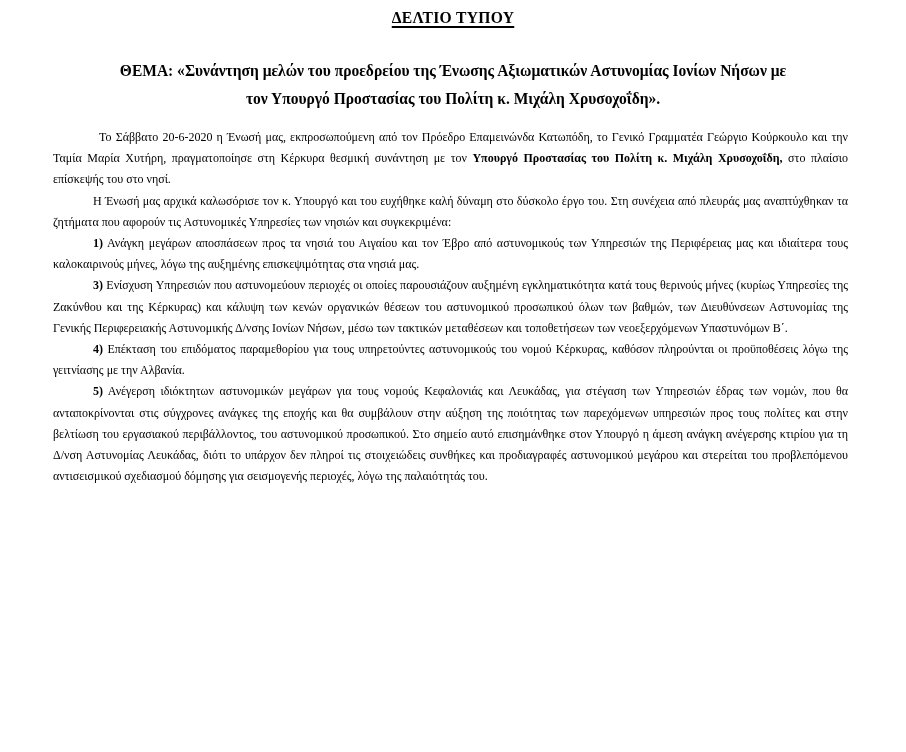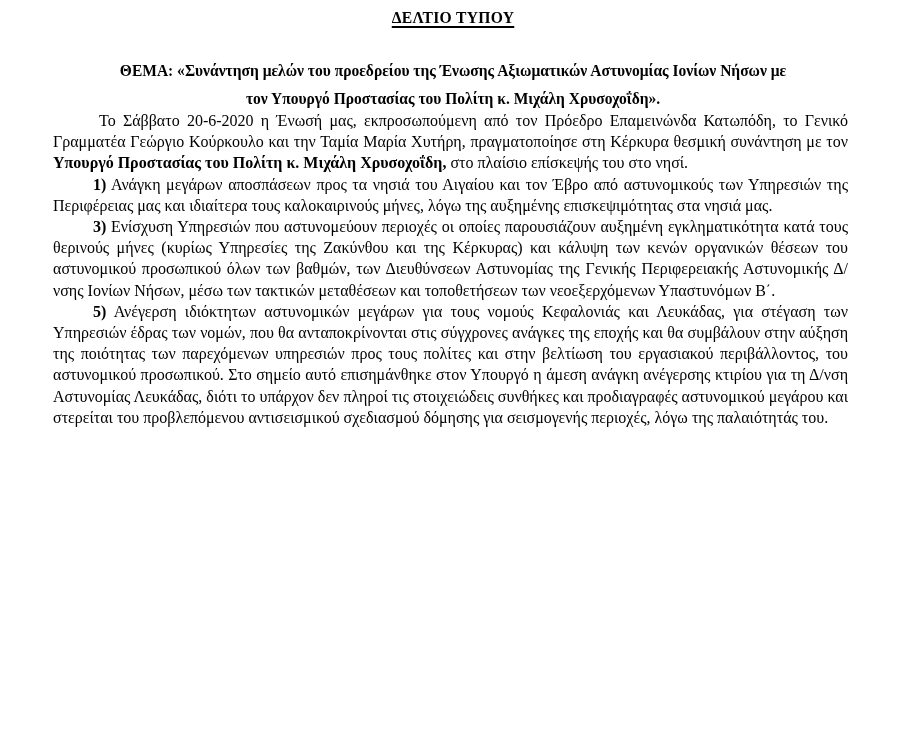--- a/index.html
+++ b/index.html
@@ -17,44 +17,46 @@
       font-family: "Liberation Serif", serif;
       transform: scaleX(0.92);
     }
     .subject {
       position: absolute; left: 20px; width: 866px; top: 57px;
       text-align: center; font-weight: bold; font-size: 16.5px; line-height: 28px;
       font-family: "Liberation Serif", serif;
       transform: scaleX(0.94); transform-origin: center top;
     }
     .body {
-      position: absolute; left: 53px; width: 795px; top: 110px;
-      font-size: 16px; line-height: 21.2px;
+      position: absolute; left: 53px; width: 795px; top: 127px;
+      font-size: 12px; line-height: 21.2px;
       text-align: justify;
     }
     .body p { margin: 0; text-indent: 40px; }
     .body p.first { text-indent: 46px; }
     .body b { font-weight: bold; }
   </style>
 </head>
 <body>
 
 <div class="page">
   <div class="title">ΔΕΛΤΙΟ ΤΥΠΟΥ</div>
 
   <div class="subject">
     <div>ΘΕΜΑ: «Συνάντηση  μελών του προεδρείου της Ένωσης Αξιωματικών  Αστυνομίας Ιονίων Νήσων με</div>
     <div>τον Υπουργό Προστασίας του Πολίτη κ. Μιχάλη  Χρυσοχοΐδη».</div>
   </div>
 
   <div class="body">
     <p class="first"><span>Το Σάββατο 20-6-2020 η Ένωσή μας, εκπροσωπούμενη από τον  Πρόεδρο Επαμεινώνδα Κατωπόδη, το Γενικό Γραμματέα Γεώργιο Κούρκουλο και την Ταμία Μαρία Χυτήρη, πραγματοποίησε στη Κέρκυρα θεσμική συνάντηση με τον </span><b>Υπουργό Προστασίας του Πολίτη  κ. Μιχάλη  Χρυσοχοΐδη,</b><span> στο πλαίσιο επίσκεψής του στο νησί.</span></p>
 
+    <p><span>Η Ένωσή μας αρχικά καλωσόρισε τον  κ. Υπουργό και του ευχήθηκε καλή δύναμη στο δύσκολο έργο του. Στη συνέχεια από πλευράς μας αναπτύχθηκαν τα ζητήματα που αφορούν τις Αστυνομικές Υπηρεσίες των νησιών και συγκεκριμένα:</span></p>
 
     <p><b>1)</b><span> Ανάγκη μεγάρων αποσπάσεων προς τα νησιά του Αιγαίου και τον Έβρο από αστυνομικούς των Υπηρεσιών της Περιφέρειας μας και ιδιαίτερα τους καλοκαιρινούς μήνες, λόγω της αυξημένης επισκεψιμότητας στα νησιά μας.</span></p>
 
 
     <p><b>3)</b><span> Ενίσχυση Υπηρεσιών που αστυνομεύουν περιοχές οι οποίες παρουσιάζουν αυξημένη εγκληματικότητα κατά τους θερινούς μήνες (κυρίως Υπηρεσίες της Ζακύνθου και της Κέρκυρας) και κάλυψη των κενών οργανικών θέσεων του αστυνομικού προσωπικού όλων των βαθμών, των Διευθύνσεων Αστυνομίας της Γενικής Περιφερειακής Αστυνομικής Δ/νσης Ιονίων Νήσων, μέσω των τακτικών μεταθέσεων και  τοποθετήσεων των νεοεξερχόμενων Υπαστυνόμων Β΄.</span></p>
 
+    <p><b>4)</b><span> Επέκταση του επιδόματος παραμεθορίου για τους υπηρετούντες  αστυνομικούς του νομού Κέρκυρας, καθόσον πληρούνται οι προϋποθέσεις λόγω της γειτνίασης με την Αλβανία.</span></p>
 
     <p><b>5)</b><span> Ανέγερση ιδιόκτητων αστυνομικών μεγάρων για τους νομούς Κεφαλονιάς και Λευκάδας, για στέγαση των Υπηρεσιών έδρας των νομών, που θα ανταποκρίνονται στις σύγχρονες ανάγκες της εποχής και θα συμβάλουν στην αύξηση της ποιότητας των παρεχόμενων υπηρεσιών προς τους πολίτες και στην βελτίωση του εργασιακού περιβάλλοντος, του αστυνομικού προσωπικού. Στο σημείο αυτό επισημάνθηκε στον Υπουργό η άμεση ανάγκη ανέγερσης κτιρίου για τη Δ/νση Αστυνομίας Λευκάδας, διότι το υπάρχον δεν πληροί τις στοιχειώδεις συνθήκες και προδιαγραφές αστυνομικού μεγάρου και στερείται του προβλεπόμενου αντισεισμικού σχεδιασμού δόμησης για  σεισμογενής περιοχές, λόγω της παλαιότητάς του.</span></p>
   </div>
 </div>
 
 </body></html>

